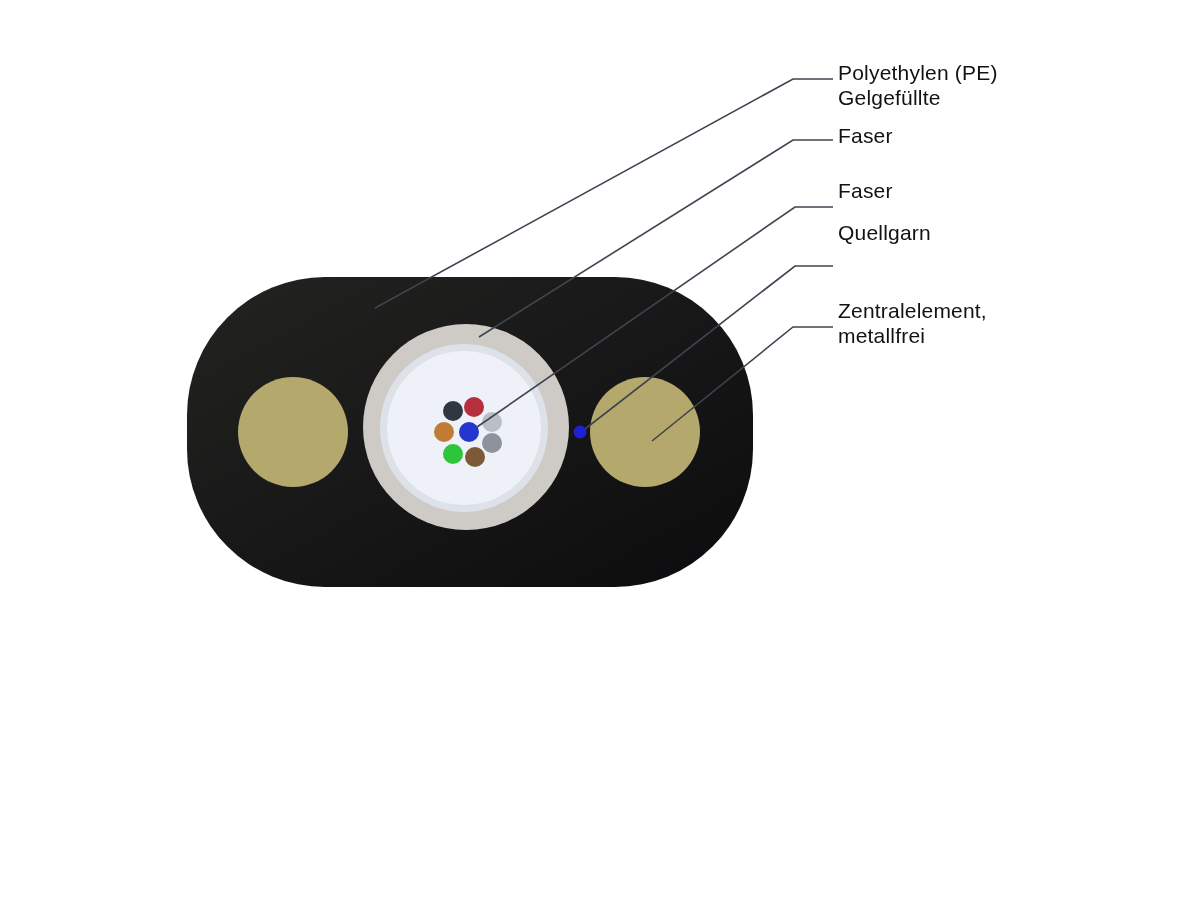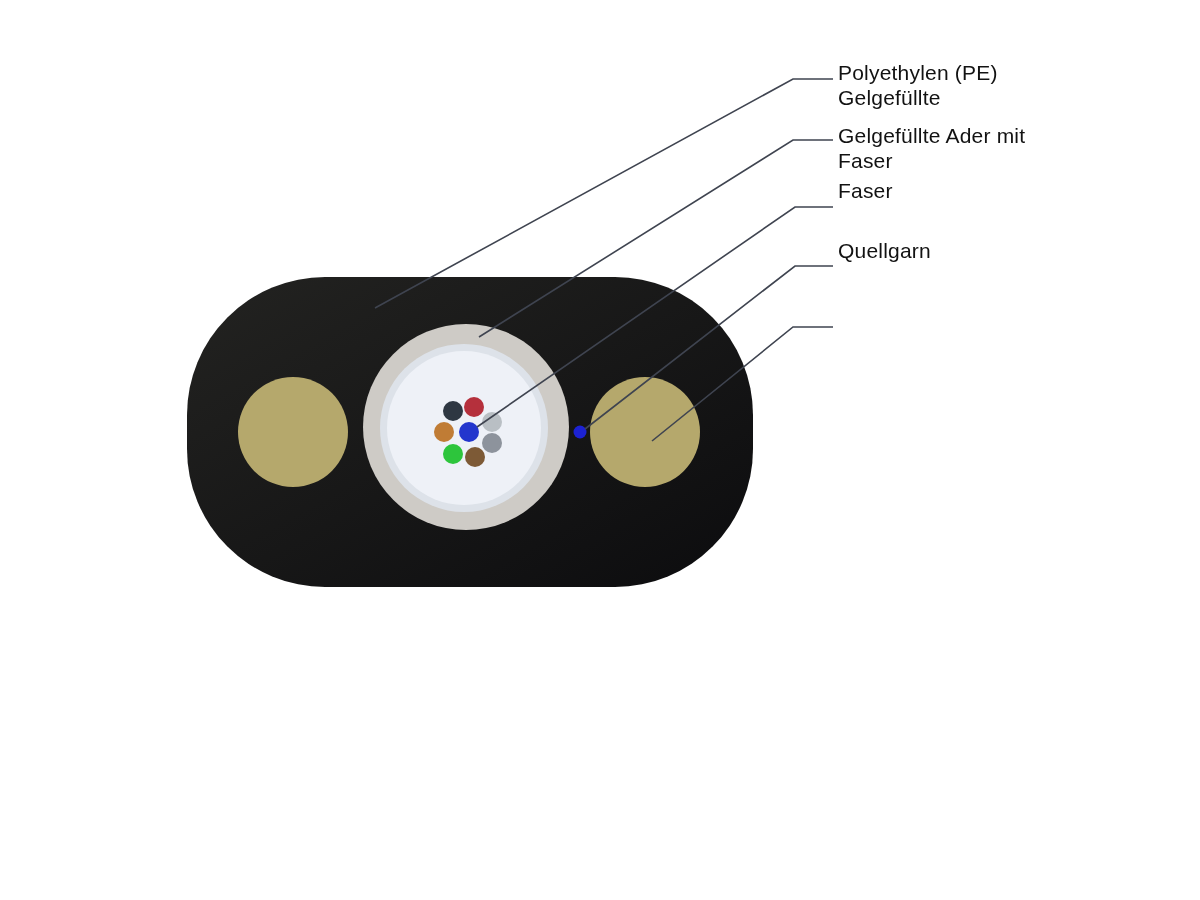--- a/index.html
+++ b/index.html
@@ -27,21 +27,21 @@
     font-size: 21px;
     line-height: 25px;
     color: #121212;
     letter-spacing: 0.2px;
     white-space: nowrap;
   }
   .label span { display: block; }
   .label-1 { top: 36px; }
   .label-2 { top: 99px; }
   .label-3 { top: 154px; }
-  .label-4 { top: 214px; }
+  .label-4 { top: 196px; }
   .label-5 { top: 274px; }
 </style>
 </head>
 <body>
 
 <div class="canvas">
 
   <svg class="diagram-svg" width="1200" height="900" viewBox="0 0 1200 900">
     <defs>
       <linearGradient id="jacketGrad" x1="0" y1="0" x2="1" y2="1">
@@ -76,26 +76,29 @@
     <polyline points="833,242 795,242 585,405" fill="none" stroke-width="1.6" stroke="#3f4450"></polyline>
     <polyline points="833,303 793,303 652,417" fill="none" stroke-width="1.6" stroke="#3f4450"></polyline>
   </svg>
 
   <div class="label label-1">
     <span>Polyethylen (PE)</span>
     <span>Gelgefüllte</span>
   </div>
 
   <div class="label label-2">
-    <span>Gelgefüllte Ader mit</span>
     <span>Faser</span>
   </div>
 
   <div class="label label-3">
     <span>Faser</span>
   </div>
 
   <div class="label label-4">
     <span>Quellgarn</span>
   </div>
 
+  <div class="label label-5">
+    <span>Zentralelement,</span>
+    <span>metallfrei</span>
+  </div>
 
 </div>
 
 </body></html>

